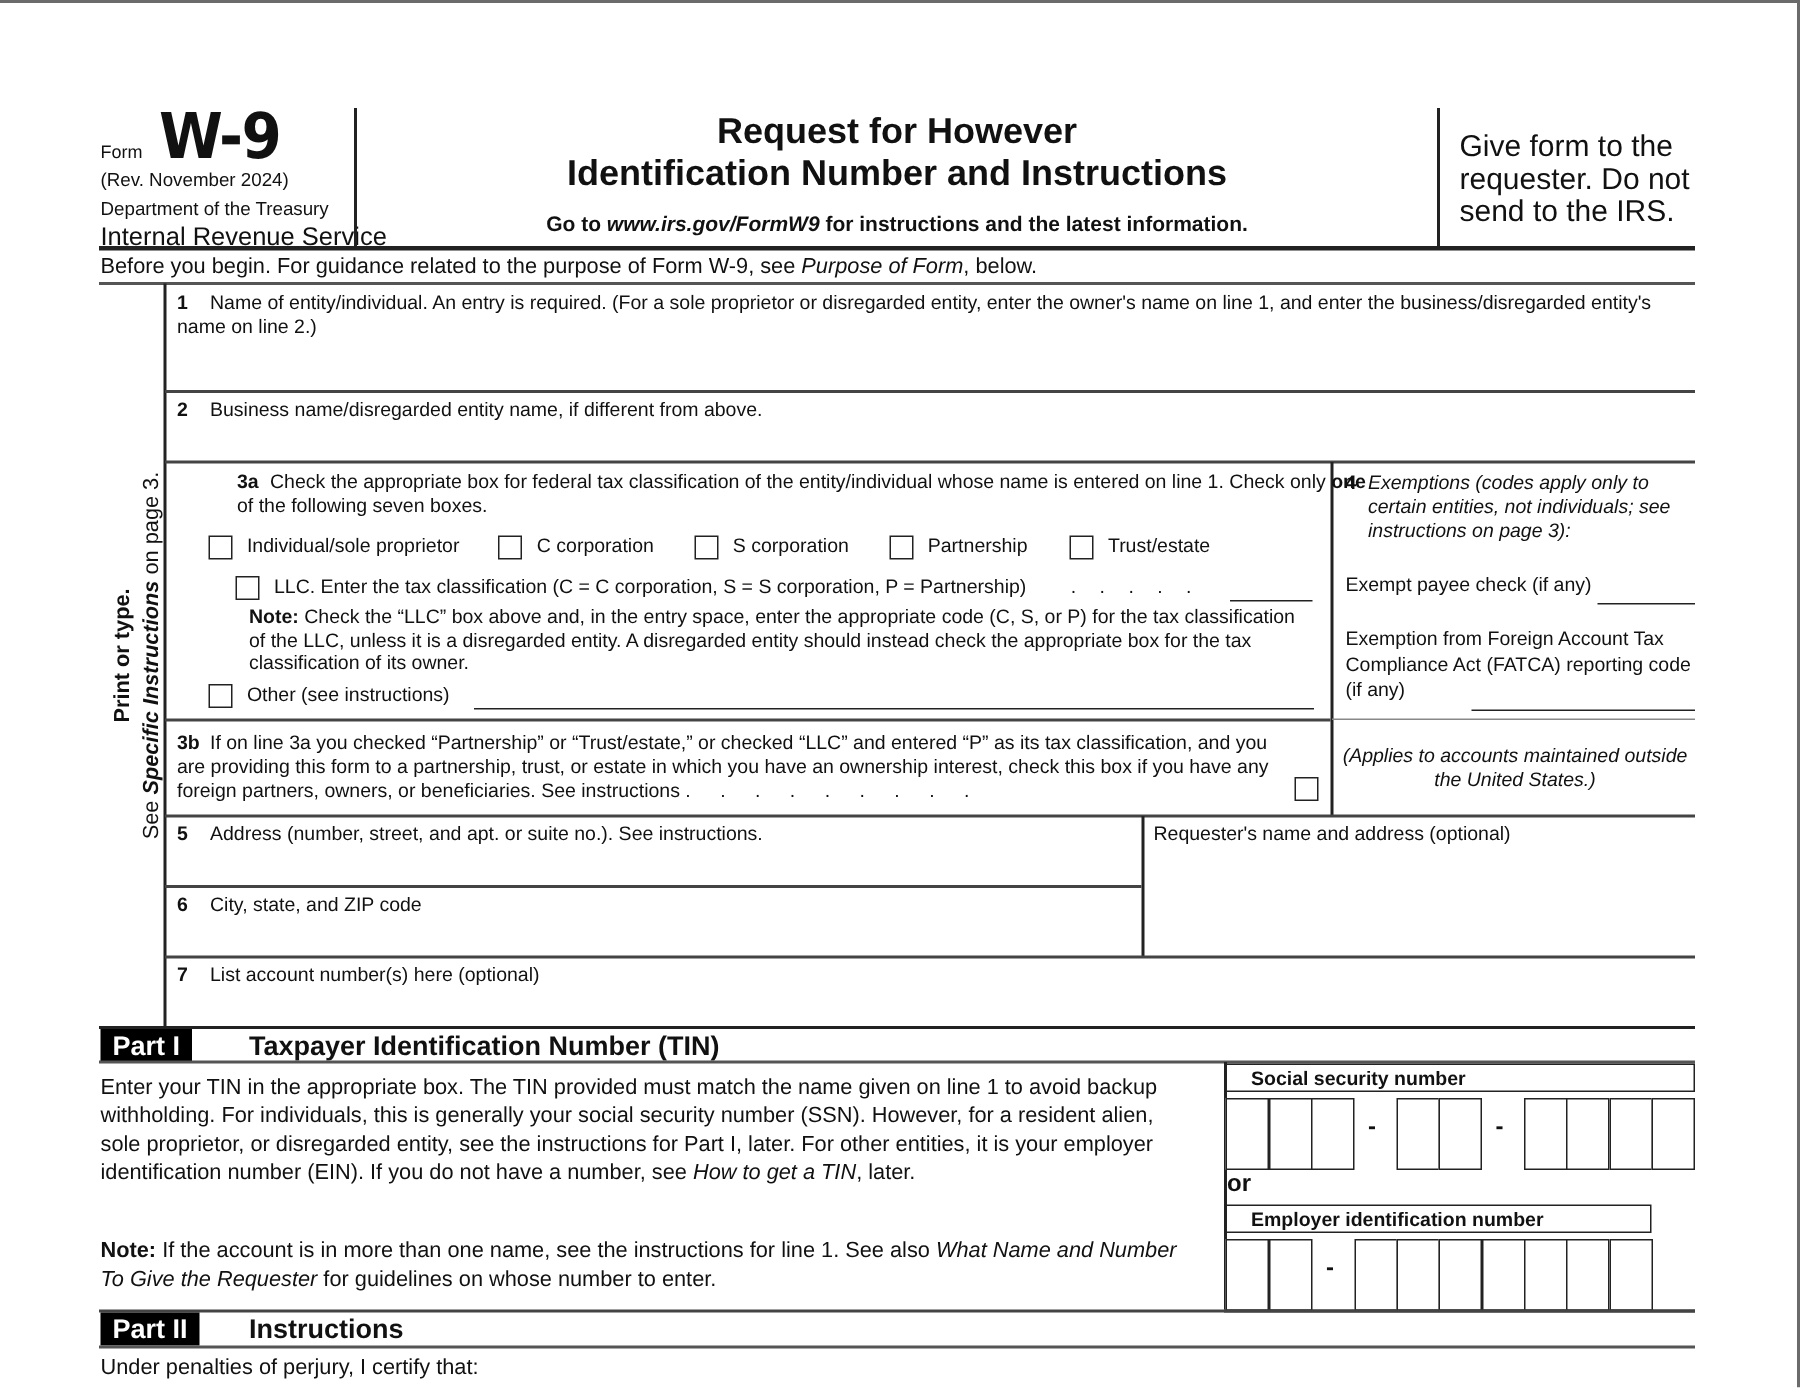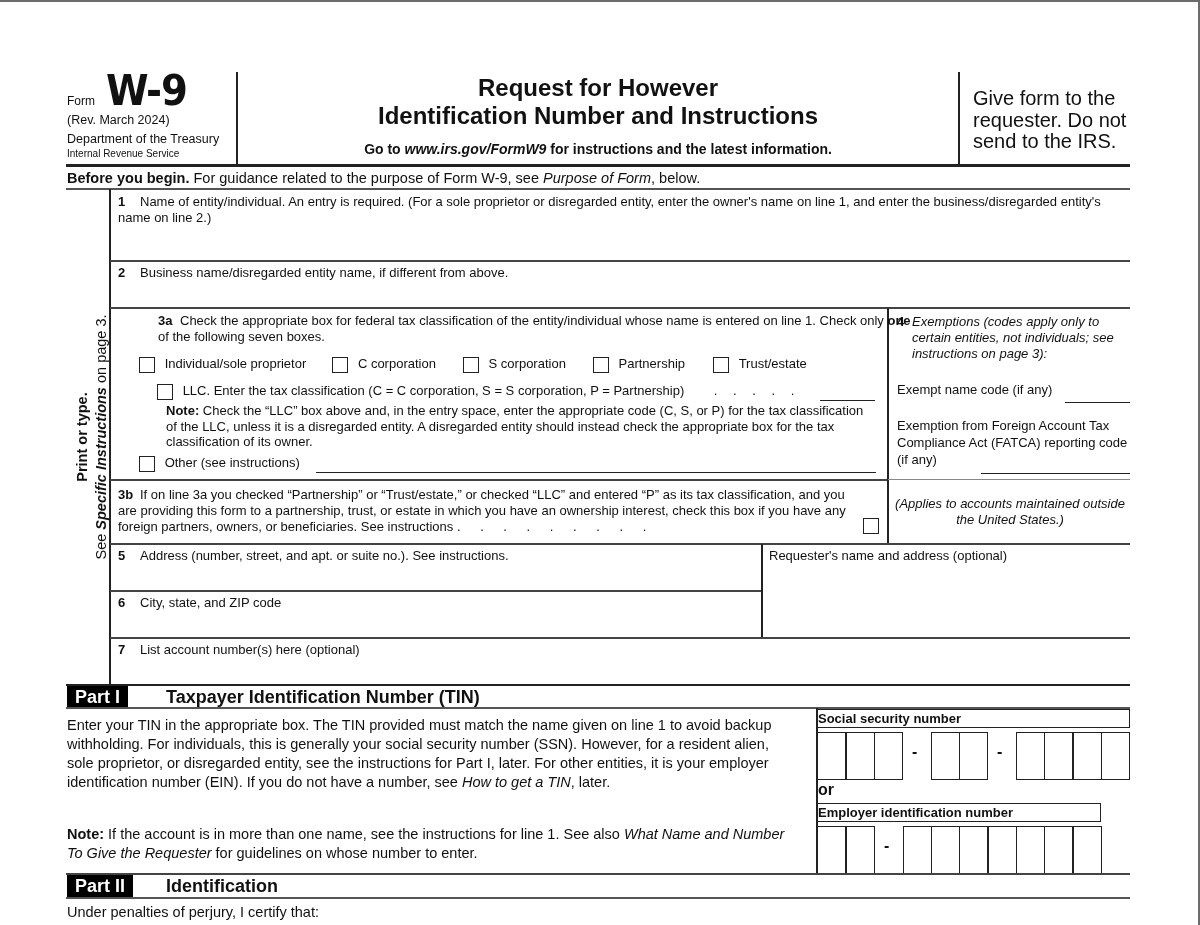--- a/index.html
+++ b/index.html
@@ -8,58 +8,58 @@
   .frame { position: absolute; left: 0; top: 0; width: 1200px; height: 925px; border-top: 2px solid #6b6b6b; border-right: 2px solid #6b6b6b; }
   .abs { position: absolute; }
   .hline { position: absolute; background: #222; }
   .vline { position: absolute; background: #222; }
 
   
   .form-word { left: 67px; top: 94px; font-size: 12px; }
   .w9 { left: 106px; top: 66px; font-size: 42px; font-weight: 900; letter-spacing: -1px; font-family: "DejaVu Sans", sans-serif; transform: scaleX(0.92); transform-origin: left; }
   .rev { left: 67px; top: 113px; font-size: 12.5px; }
   .dept { left: 67px; top: 132px; font-size: 12.5px; }
-  .irs { left: 67px; top: 148px; font-size: 10px; }
+  .irs { left: 67px; top: 148px; font-size: 17px; }
   .title1 { left: 238px; width: 720px; top: 74px; text-align: center; font-size: 24px; font-weight: bold; }
   .title2 { left: 238px; width: 720px; top: 102px; text-align: center; font-size: 24px; font-weight: bold; }
   .goto { left: 238px; width: 720px; top: 141px; text-align: center; font-size: 14px; font-weight: bold; }
   .goto i { font-style: italic; }
   .give { left: 973px; top: 88px; font-size: 20px; font-weight: normal; line-height: 21.5px; width: 160px; }
 
   .before { left: 67px; top: 170px; font-size: 14.5px; }
-  .before b { font-weight: bold; }
+  .before b { font-weight: normal; }
   .before i { font-style: italic; }
 
   .side { left: 62px; top: 300px; width: 60px; height: 275px; }
   .side-inner { position: absolute; left: 30px; top: 137px; transform: translate(-50%, -50%) rotate(-90deg); white-space: nowrap; text-align: center; font-size: 14.5px; line-height: 19px; }
   .side-inner b { font-weight: bold; }
 
   .lbl { font-size: 13px; line-height: 16px; }
   .num { font-weight: bold; display: inline-block; width: 22px; }
   .cb { display: inline-block; width: 16px; height: 16px; border: 1.5px solid #222; background: #fff; vertical-align: middle; cursor: pointer; }
   .uline { position: absolute; height: 1px; background: #222; }
   .txtfield { position: absolute; background: transparent; border: none; outline: none; font-family: "Liberation Mono", monospace; font-size: 14px; }
 
   .partbadge { background: #000; color: #fff; font-weight: bold; font-size: 18px; padding: 0 8px; line-height: 22px; height: 22px; }
   .parttitle { font-weight: bold; font-size: 18px; line-height: 22px; }
   .para { font-size: 14.5px; line-height: 19px; }
   .para i { font-style: italic; }
   .para b { font-weight: bold; }
-  .tinlabel { border: 1.5px solid #222; font-size: 13px; font-weight: bold; padding-left: 0; line-height: 17px; height: 19px; }
+  .tinlabel { border: 1.5px solid #222; font-size: 13px; font-weight: bold; padding-left: 16px; line-height: 17px; height: 19px; }
   .digit { position: absolute; border: 1.5px solid #222; background: #fff; cursor: text; }
   .dash { position: absolute; font-size: 16px; font-weight: bold; }
 </style>
 </head>
 <body>
 
 <div class="frame"></div>
 
 <div class="abs form-word">Form</div>
 <div class="abs w9">W-9</div>
-<div class="abs rev">(Rev. March 2024)</div>
+<div class="abs rev">(Rev. November 2024)</div>
 <div class="abs dept">Department of the Treasury</div>
 <div class="abs irs">Internal Revenue Service</div>
 <div class="vline" style="left:236px; top:72px; width:1.5px; height:93px;"></div>
 
 <div class="abs title1">Request for However</div>
 <div class="abs title2">Identification Number and Instructions</div>
 <div class="abs goto"><span>Go to </span><i>www.irs.gov/FormW9</i><span> for instructions and the latest information.</span></div>
 
 <div class="vline" style="left:958px; top:72px; width:1.5px; height:93px;"></div>
 <div class="abs give">Give form to the requester. Do not send to the IRS.</div>
@@ -107,21 +107,21 @@
 </div>
 <input class="txtfield" style="left: 316px; top: 454px; width: 560px; height: 18px;" value="">
 <div class="uline" style="left:316px; top:472px; width:560px;"></div>
 
 <div class="hline" style="left:110px; top:479px; width:777px; height:1.5px; background:#444;"></div>
 
 <div class="abs lbl" style="left:118px; top:487px; width:735px;"><b style="display:inline-block; width:22px;">3b</b><span>If on line 3a you checked “Partnership” or “Trust/estate,” or checked “LLC” and entered “P” as its tax classification, and you are providing this form to a partnership, trust, or estate in which you have an ownership interest, check this box if you have any foreign partners, owners, or beneficiaries. See instructions</span> <span style="letter-spacing:8px;">. . . . . . . . .</span></div>
 <span class="cb abs" style="left:863px; top:518px;"></span>
 
 <div class="abs lbl" style="left:897px; top:314px; width:230px;"><b style="display:inline-block; width:15px;">4</b><span style="display:inline-block; width:210px; vertical-align:top;font-style:italic;">Exemptions (codes apply only to certain entities, not individuals; see instructions on page 3):</span></div>
-<div class="abs lbl" style="left:897px; top:382px;">Exempt name code (if any)</div>
+<div class="abs lbl" style="left:897px; top:382px;">Exempt payee check (if any)</div>
 <input class="txtfield" style="left: 1065px; top: 382px; width: 65px; height: 18px;" value="">
 <div class="uline" style="left:1065px; top:402px; width:65px;"></div>
 <div class="abs lbl" style="left:897px; top:417px; width:236px; line-height:17px;">Exemption from Foreign Account Tax Compliance Act (FATCA) reporting code (if any)</div>
 <input class="txtfield" style="left: 981px; top: 454px; width: 149px; height: 18px;" value="">
 <div class="uline" style="left:981px; top:473px; width:149px;"></div>
 <div class="hline" style="left:888px; top:479px; width:242px; height:1px; background:#888;"></div>
 <div class="abs lbl" style="left:895px; top:496px; width:230px; text-align:center; font-style:italic;">(Applies to accounts maintained outside the United States.)</div>
 
 <div class="hline" style="left:110px; top:543px; width:1020px; height:1.5px; background:#444;"></div>
 
@@ -177,15 +177,15 @@
     <input class="digit txtfield" maxlength="1" style="left: 1016px; top: 826px; width: 29px; height: 48px; border: 1.5px solid rgb(34, 34, 34); text-align: center;">
     <input class="digit txtfield" maxlength="1" style="left: 1044px; top: 826px; width: 29px; height: 48px; border: 1.5px solid rgb(34, 34, 34); text-align: center;">
     <input class="digit txtfield" maxlength="1" style="left: 1073px; top: 826px; width: 29px; height: 48px; border: 1.5px solid rgb(34, 34, 34); text-align: center;">
   </div>
 <div class="dash" style="left:884px; top:837px;">-</div>
 
 <div class="hline" style="left:816px; top:873px; width:314px; height:1.5px;"></div>
 
 <div class="hline" style="left:66px; top:873px; width:1064px; height:1.5px; background:#444;"></div>
 <div class="abs partbadge" style="left:67px; top:875px;">Part II</div>
-<div class="abs parttitle" style="left:166px; top:875px;">Identification</div>
+<div class="abs parttitle" style="left:166px; top:875px;">Instructions</div>
 <div class="hline" style="left:66px; top:897px; width:1064px; height:1.5px; background:#555;"></div>
 <div class="abs para" style="left:67px; top:903px;">Under penalties of perjury, I certify that:</div>
 
 </body></html>

